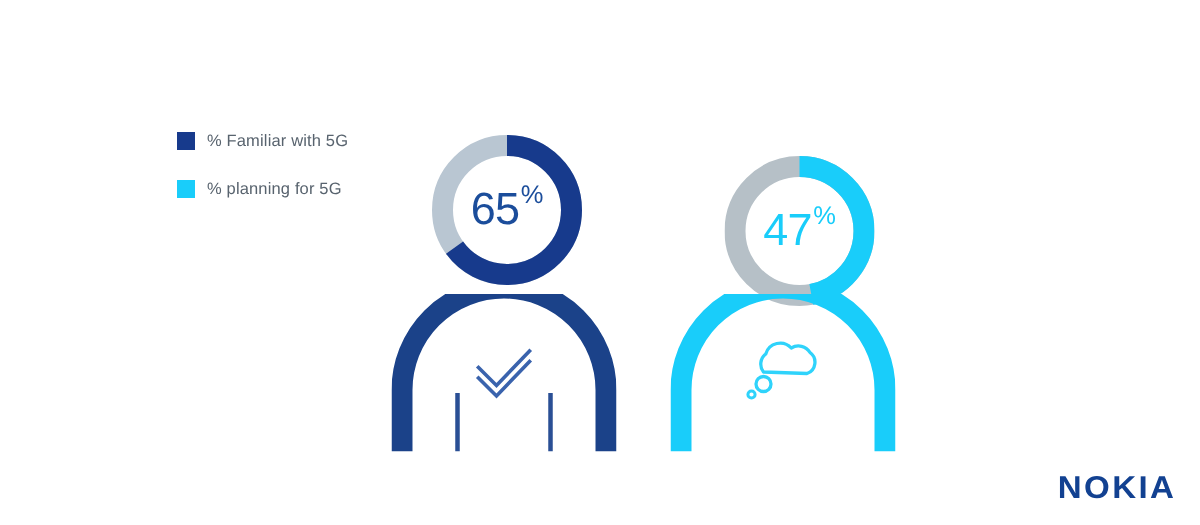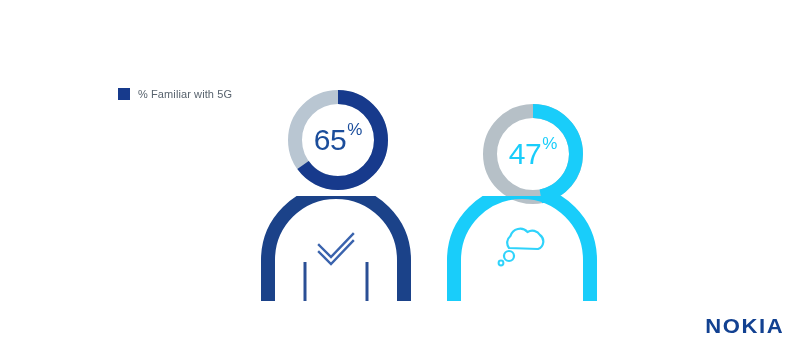--- a/index.html
+++ b/index.html
@@ -114,20 +114,24 @@
 
 <div id="infographic">
 
   <div class="legend">
 
     <div class="legend-row">
       <span class="legend-swatch" style="background:#173a8c"></span>
       <span class="legend-label">% Familiar with 5G</span>
     </div>
 
+    <div class="legend-row">
+      <span class="legend-swatch" style="background:#19cdfa"></span>
+      <span class="legend-label">% planning for 5G</span>
+    </div>
 
   </div>
 
   <div class="donut-wrap left">
     <svg class="donut-svg" viewBox="0 0 100 100">
       <circle cx="50" cy="50" r="43" fill="none" stroke="#b9c6d2" stroke-width="14"></circle>
       <circle id="arc-familiar" cx="50" cy="50" r="43" fill="none" stroke="#173a8c" stroke-width="14" stroke-dasharray="175.61502933566945 94.56193887305275"></circle>
     </svg>
     <div class="donut-value">
       <span class="donut-num" style="color:#1b4d9b">65</span>

